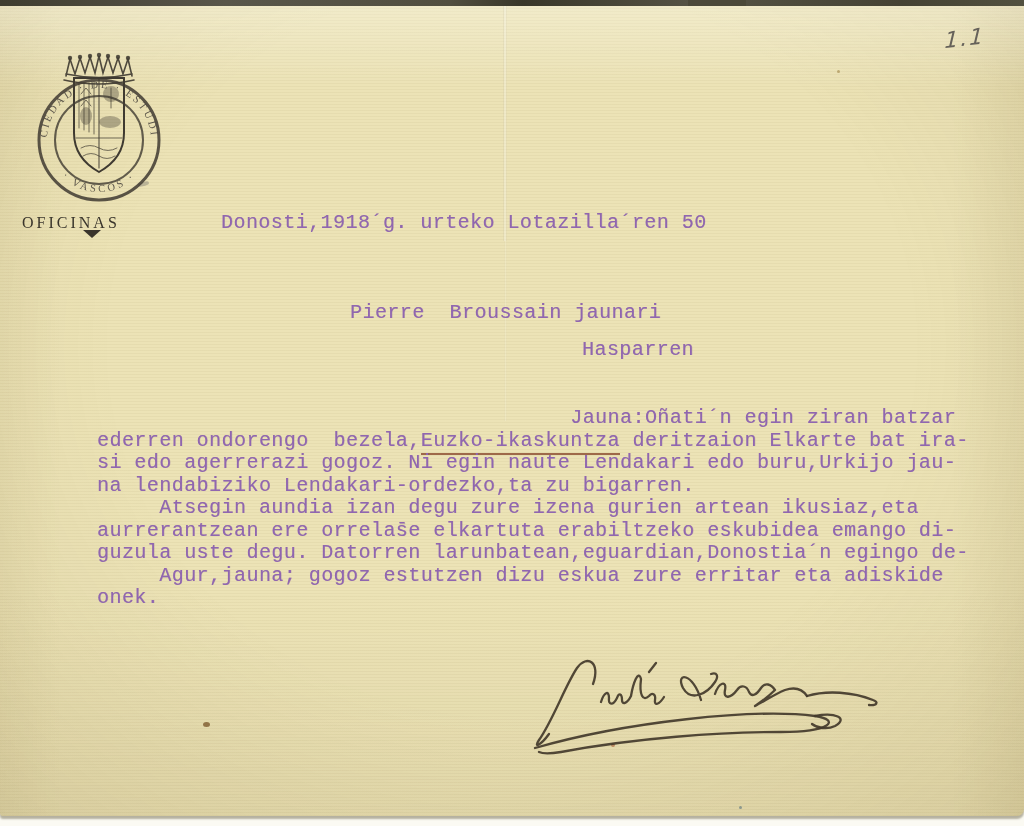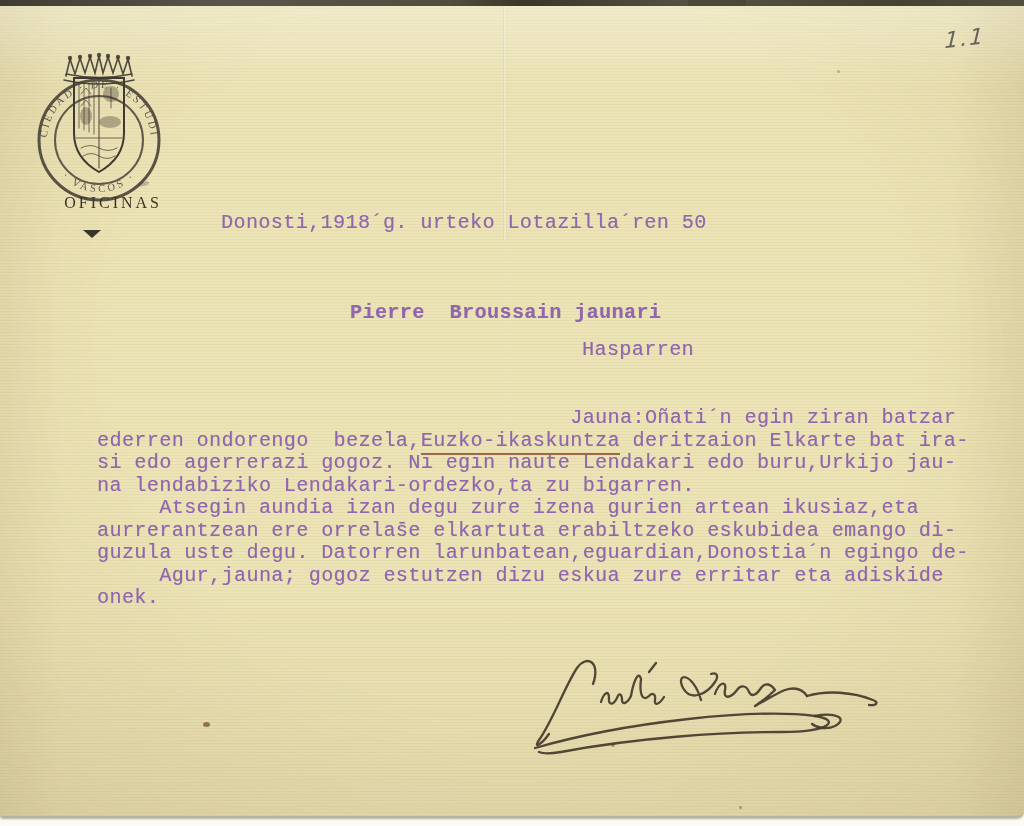--- a/index.html
+++ b/index.html
@@ -53,38 +53,38 @@
 
   .pencil-mark{
     position:absolute;left:944px;top:18px;width:70px;height:40px;
     font-family:"DejaVu Sans",sans-serif;font-style:italic;
     font-size:22px;color:#66625a;letter-spacing:2px;
     transform:rotate(-7deg) skewX(-10deg);
   }
 
   .seal{position:absolute;left:34px;top:44px;width:130px;height:152px;}
   .letterhead-label{
-    position:absolute;left:22px;top:188px;width:140px;text-align:right;
+    position:absolute;left:22px;top:208px;width:140px;text-align:left;
     font-family:"Liberation Serif","DejaVu Serif",serif;
     font-size:16px;letter-spacing:3px;color:#3a352c;
   }
   .letterhead-pointer{
     position:absolute;left:83px;top:224px;width:0;height:0;
     border-left:9px solid rgba(0,0,0,0);
     border-right:9px solid rgba(0,0,0,0);
     border-top:8px solid #3a352c;
   }
 
   .tline{
     white-space:pre;height:22.5px;line-height:22.5px;
     font-size:20px;letter-spacing:.45px;color:#9066b0;
     text-shadow:.4px .4px 0 rgba(110,65,150,.35);
   }
   .dateline{position:absolute;left:221px;top:206px;}
-  .recipient{position:absolute;left:350px;top:296px;font-weight:bold;}
+  .recipient{position:absolute;left:350px;top:296px;}
   .recipient-city{position:absolute;left:582px;top:333px;}
   .body-block{position:absolute;left:97px;top:401px;width:900px;font-family:Liberation Mono, monospace;}
   .u{border-bottom:2px solid rgba(139,74,46,.8);padding-bottom:1px;}
 
   .signature{position:absolute;left:505px;top:636px;width:390px;height:130px;}
   .signature svg path{stroke:#43392b;stroke-width:2.3;fill:none;stroke-linecap:round;stroke-linejoin:round;opacity:.92;}
 
   .seal svg .ink{stroke:#3f3a31;fill:none;stroke-linecap:round;}
   .seal svg text{font-family:"Liberation Serif","DejaVu Serif",serif;fill:#45403a;}
 </style>

